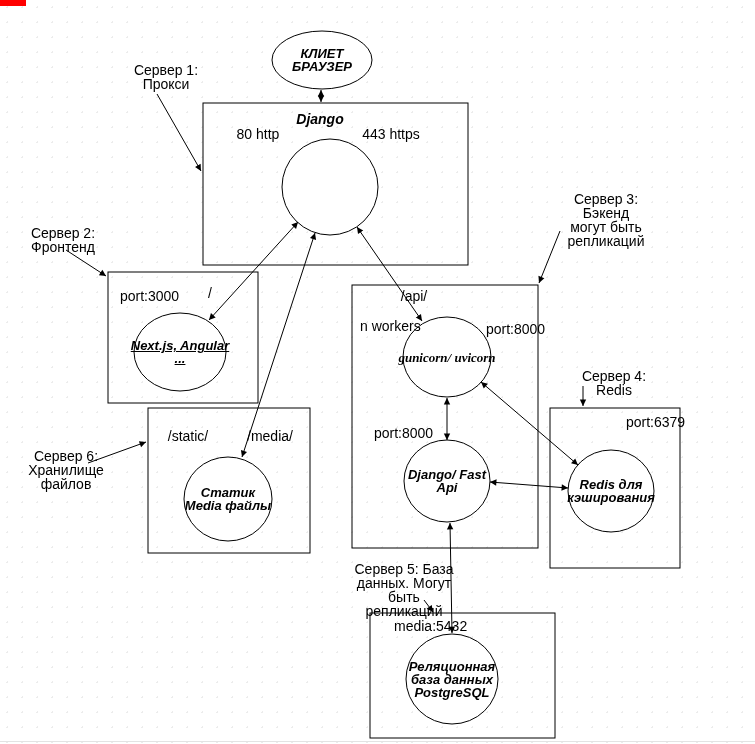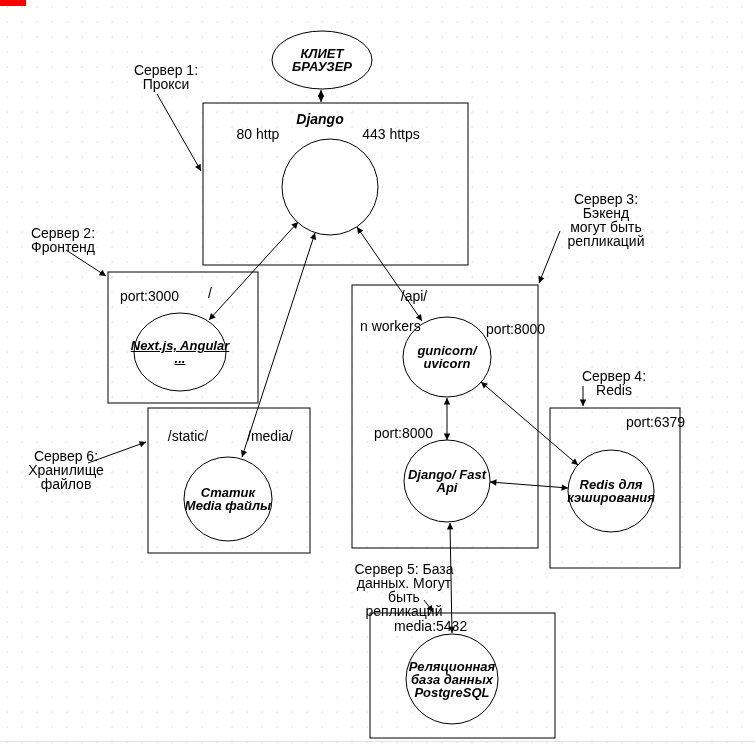--- a/index.html
+++ b/index.html
@@ -69,21 +69,21 @@
     <line class="wire" x1="157" y1="94" x2="201" y2="171" marker-end="url(#ah)"></line>
     <line class="wire" x1="66" y1="250" x2="106" y2="276" marker-end="url(#ah)"></line>
     <line class="wire" x1="560" y1="231" x2="539" y2="283" marker-end="url(#ah)"></line>
     <line class="wire" x1="583" y1="386" x2="583" y2="406" marker-end="url(#ah)"></line>
     <line class="wire" x1="424" y1="600" x2="433" y2="612" marker-end="url(#ah)"></line>
     <line class="wire" x1="88" y1="463" x2="146" y2="442" marker-end="url(#ah)"></line>
   </svg>
 
   <div class="node-lbl" style="left:272px; top:31px; width:100px; height:58px;">КЛИЕТ БРАУЗЕР</div>
   <div class="node-lbl" style="left:130px; top:313px; width:100px; height:78px;text-decoration:underline;">Next.js, Angular ...</div>
-  <div class="node-lbl" style="left:395px; top:317px; width:104px; height:80px;">gunicorn/ uvicorn</div>
+  <div class="node-lbl" style="left:395px; top:317px; width:104px; height:80px;font-family:Liberation Serif, serif;">gunicorn/ uvicorn</div>
   <div class="node-lbl" style="left:399px; top:440px; width:96px; height:82px;">Django/ Fast Api</div>
   <div class="node-lbl" style="left:568px; top:450px; width:86px; height:82px;">Redis для кэширования</div>
   <div class="node-lbl" style="left:184px; top:457px; width:88px; height:84px;">Статик Mediа файлы</div>
   <div class="node-lbl" style="left:406px; top:634px; width:92px; height:90px;">Реляционная база данных PostgreSQL</div>
 
   <div class="lbl bi" style="left:278px; top:112px; width:84px;">Django</div>
   <div class="lbl" style="left:228px; top:127px; width:60px;">80 http</div>
   <div class="lbl" style="left:356px; top:127px; width:70px;">443 https</div>
 
   <div class="lbl left" style="left:120px; top:289px; width:60px;">port:3000</div>

